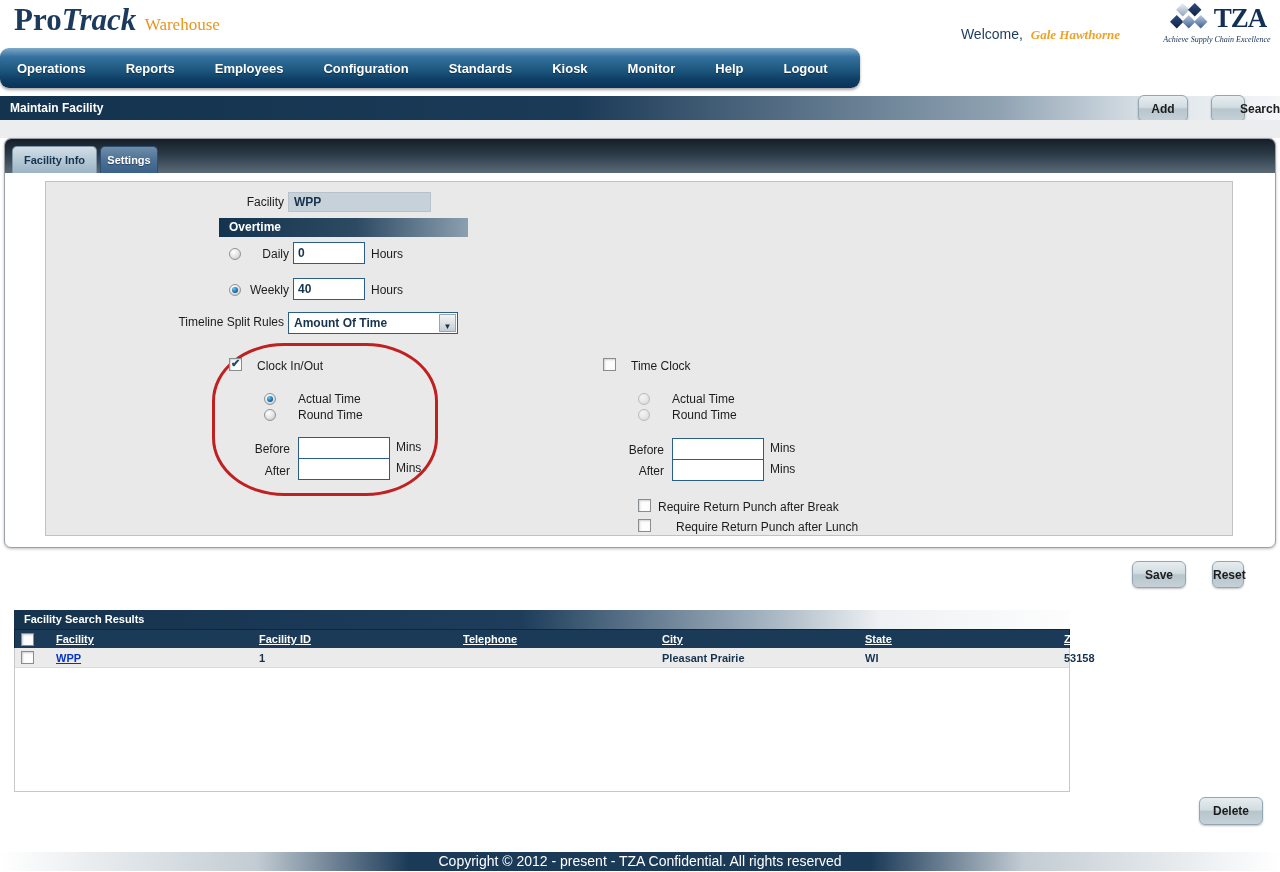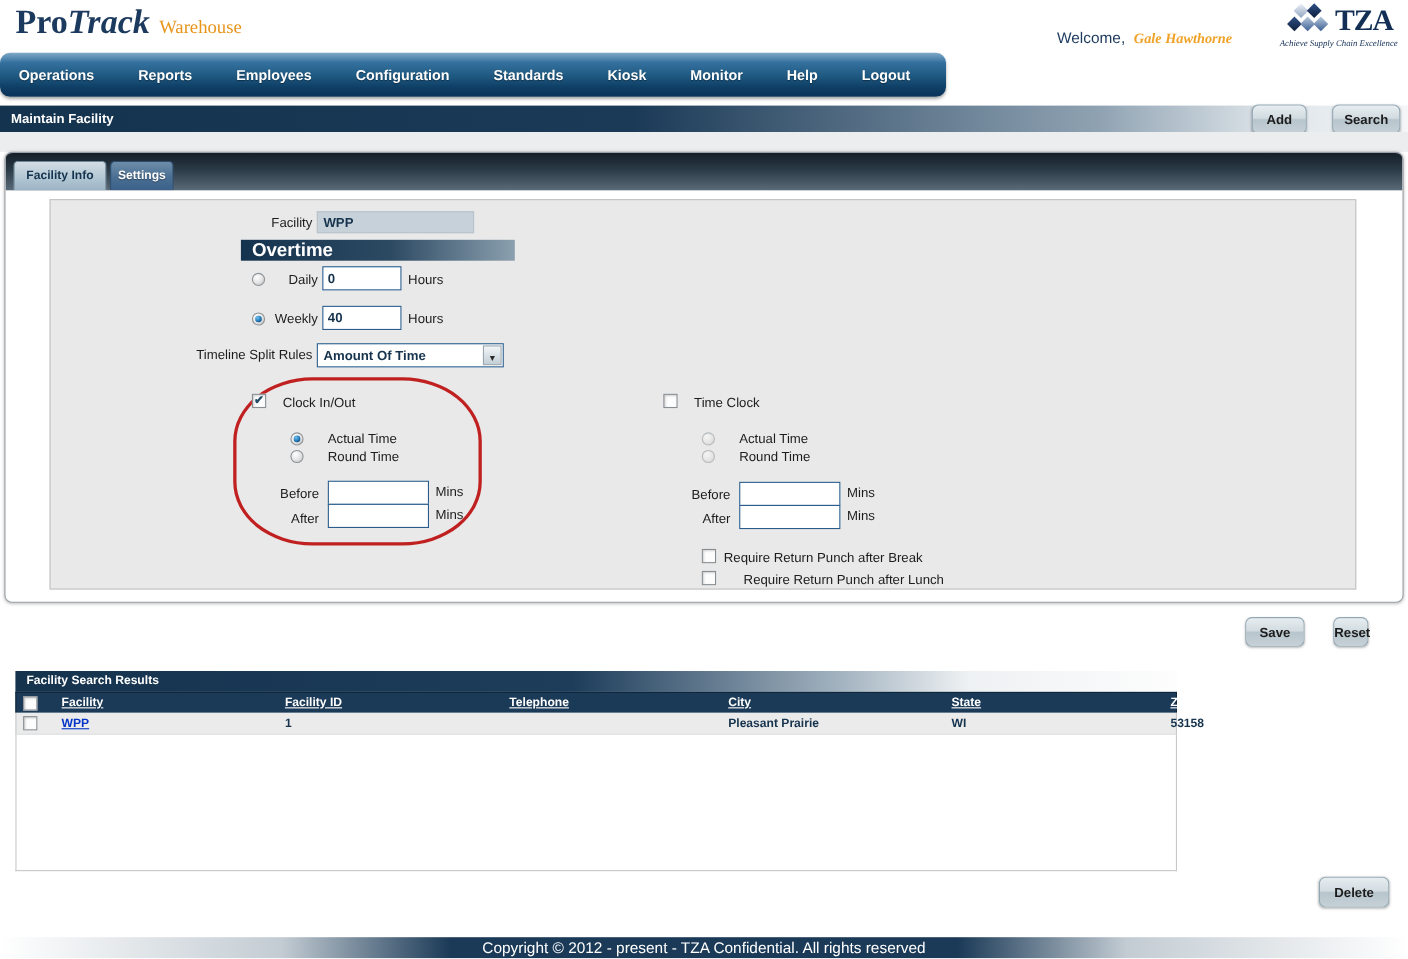--- a/index.html
+++ b/index.html
@@ -51,21 +51,21 @@
     border:1px solid #c2c2c2; }
 
   .flabel { position:absolute; font-size:12px; color:#1c1c1c; white-space:nowrap; }
   .flabel.r { text-align:right; }
 
   .ro-field { position:absolute; left:242px; top:10px; width:143px; height:20px; background:#c7d1d9;
     border:1px solid #b8c2ca; font-size:12px; font-weight:bold; color:#16334e; line-height:18px; padding-left:5px; }
 
   .section-bar { position:absolute; left:173px; top:36px; width:249px; height:19px;
     background:linear-gradient(90deg,#14334e 0%,#2d4a63 55%,#8ba0af 100%);
-    color:#fff; font-size:17px; font-weight:bold; line-height:19px; padding-left:10px; }
+    color:#fff; font-size:12px; font-weight:bold; line-height:19px; padding-left:10px; }
 
   .blue-input { position:absolute; border:1px solid #2a5d8c; background:#fff; font-family:"Liberation Sans", sans-serif;
     font-size:12px; font-weight:bold; color:#16334e; padding:0 4px; height:22px; }
 
   .radio { position:absolute; width:12px; height:12px; border-radius:50%;
     background:radial-gradient(circle at 35% 30%, #ffffff 0%, #e3e3e3 55%, #b9b9b9 100%);
     border:1px solid #8e9498; cursor:pointer; }
   .radio.sel::after { content:""; position:absolute; left:2px; top:2px; width:6px; height:6px; border-radius:50%;
     background:radial-gradient(circle at 35% 30%, #6fc2ef 0%, #1b6fae 60%, #0c2f50 100%); }
   .radio.dis { opacity:.55; }
@@ -157,21 +157,21 @@
   <span class="nav-item">Kiosk</span>
   <span class="nav-item">Monitor</span>
   <span class="nav-item">Help</span>
   <span class="nav-item">Logout</span>
 </div>
 
 <div class="title-bar">
   <div class="txt">Maintain Facility</div>
 </div>
 <button class="btn" style="left:1138px; top:95px; width:50px;">Add</button>
-<button class="btn" style="left:1211px; top:95px; width:62px;">Search</button>
+<button class="btn" style="left:1211px; top:95px; width:34px;padding-left:28px;">Search</button>
 <div class="grey-strip"></div>
 
 <div class="main-panel">
   <div class="tab-strip">
     <div class="tab inactive">Facility Info</div>
     <div class="tab active">Settings</div>
   </div>
 
   <div class="form-panel">
 

